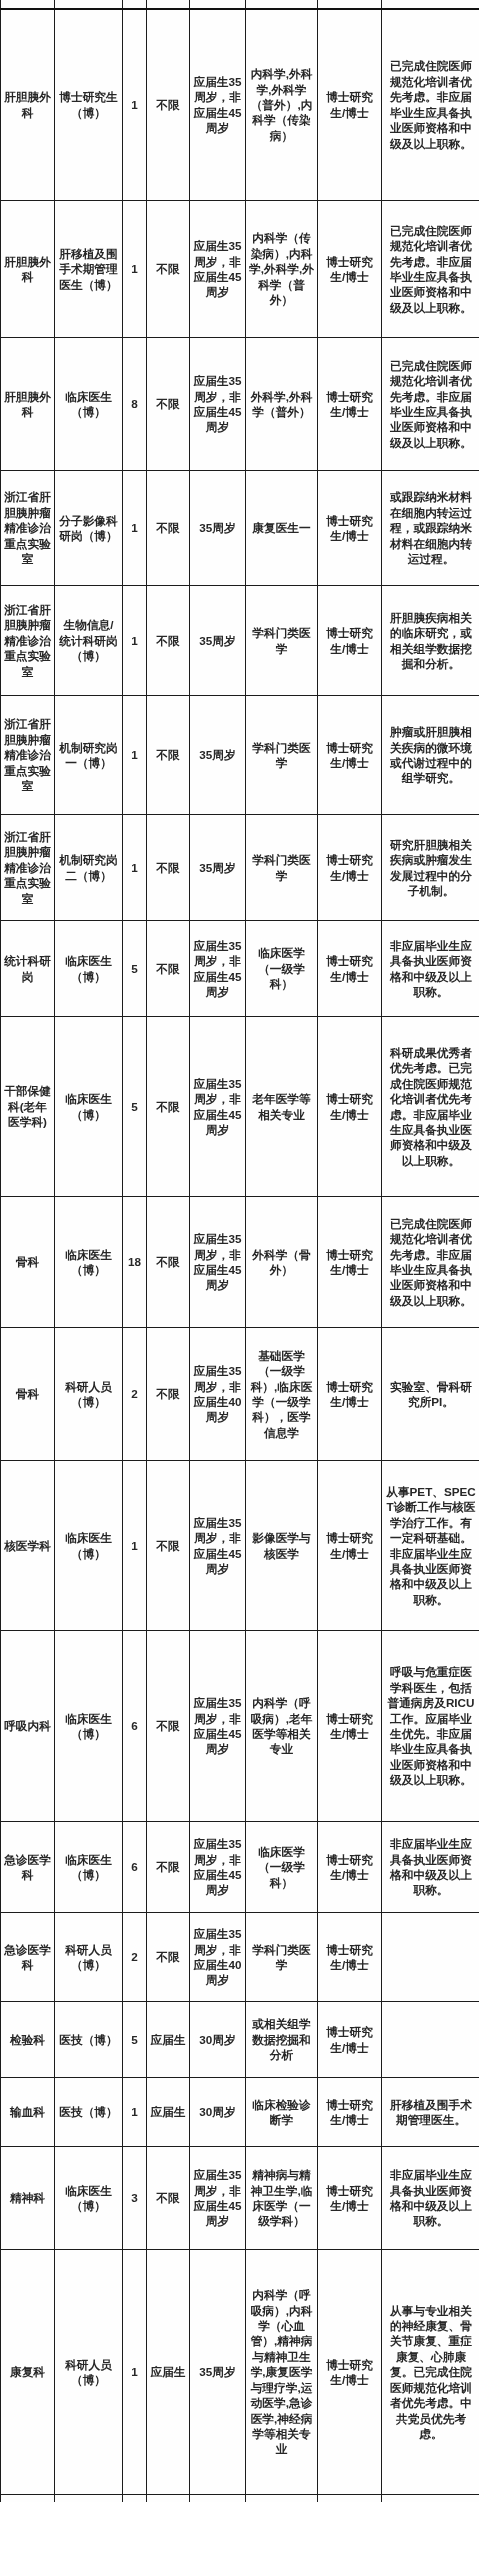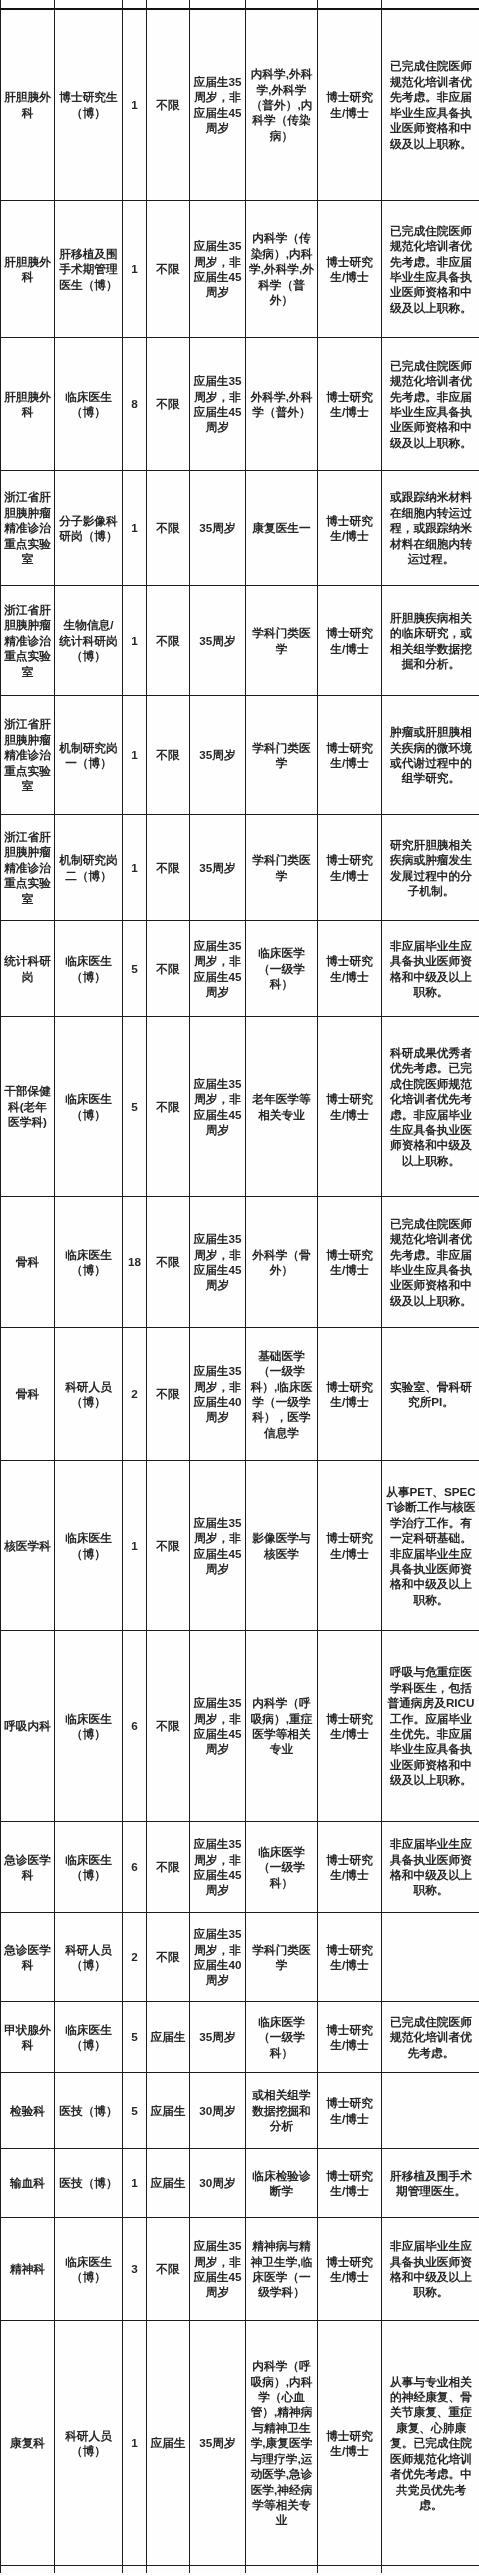--- a/index.html
+++ b/index.html
@@ -192,21 +192,21 @@
     <td>博士研究生/博士</td>
     <td>从事PET、SPECT诊断工作与核医学治疗工作。有一定科研基础。非应届毕业生应具备执业医师资格和中级及以上职称。</td>
   </tr>
 
   <tr style="height: 191px;">
     <td>呼吸内科</td>
     <td>临床医生（博）</td>
     <td>6</td>
     <td>不限</td>
     <td>应届生35周岁，非应届生45周岁</td>
-    <td>内科学（呼吸病）,重症医学等相关专业</td>
+    <td>内科学（呼吸病）,老年医学等相关专业</td>
     <td>博士研究生/博士</td>
     <td>呼吸与危重症医学科医生，包括普通病房及RICU工作。应届毕业生优先。非应届毕业生应具备执业医师资格和中级及以上职称。</td>
   </tr>
 
   <tr style="height: 91px;">
     <td>急诊医学科</td>
     <td>临床医生（博）</td>
     <td>6</td>
     <td>不限</td>
     <td>应届生35周岁，非应届生45周岁</td>
@@ -219,30 +219,20 @@
     <td>急诊医学科</td>
     <td>科研人员（博）</td>
     <td>2</td>
     <td>不限</td>
     <td>应届生35周岁，非应届生40周岁</td>
     <td>学科门类医学</td>
     <td>博士研究生/博士</td>
     <td></td>
   </tr>
 
-  <tr style="height: 71px;">
-    <td>甲状腺外科</td>
-    <td>临床医生（博）</td>
-    <td>5</td>
-    <td>应届生</td>
-    <td>35周岁</td>
-    <td>临床医学（一级学科）</td>
-    <td>博士研究生/博士</td>
-    <td>已完成住院医师规范化培训者优先考虑。</td>
-  </tr>
 
   <tr style="height: 76px;">
     <td>检验科</td>
     <td>医技（博）</td>
     <td>5</td>
     <td>应届生</td>
     <td>30周岁</td>
     <td>或相关组学数据挖掘和分析</td>
     <td>博士研究生/博士</td>
     <td></td>

